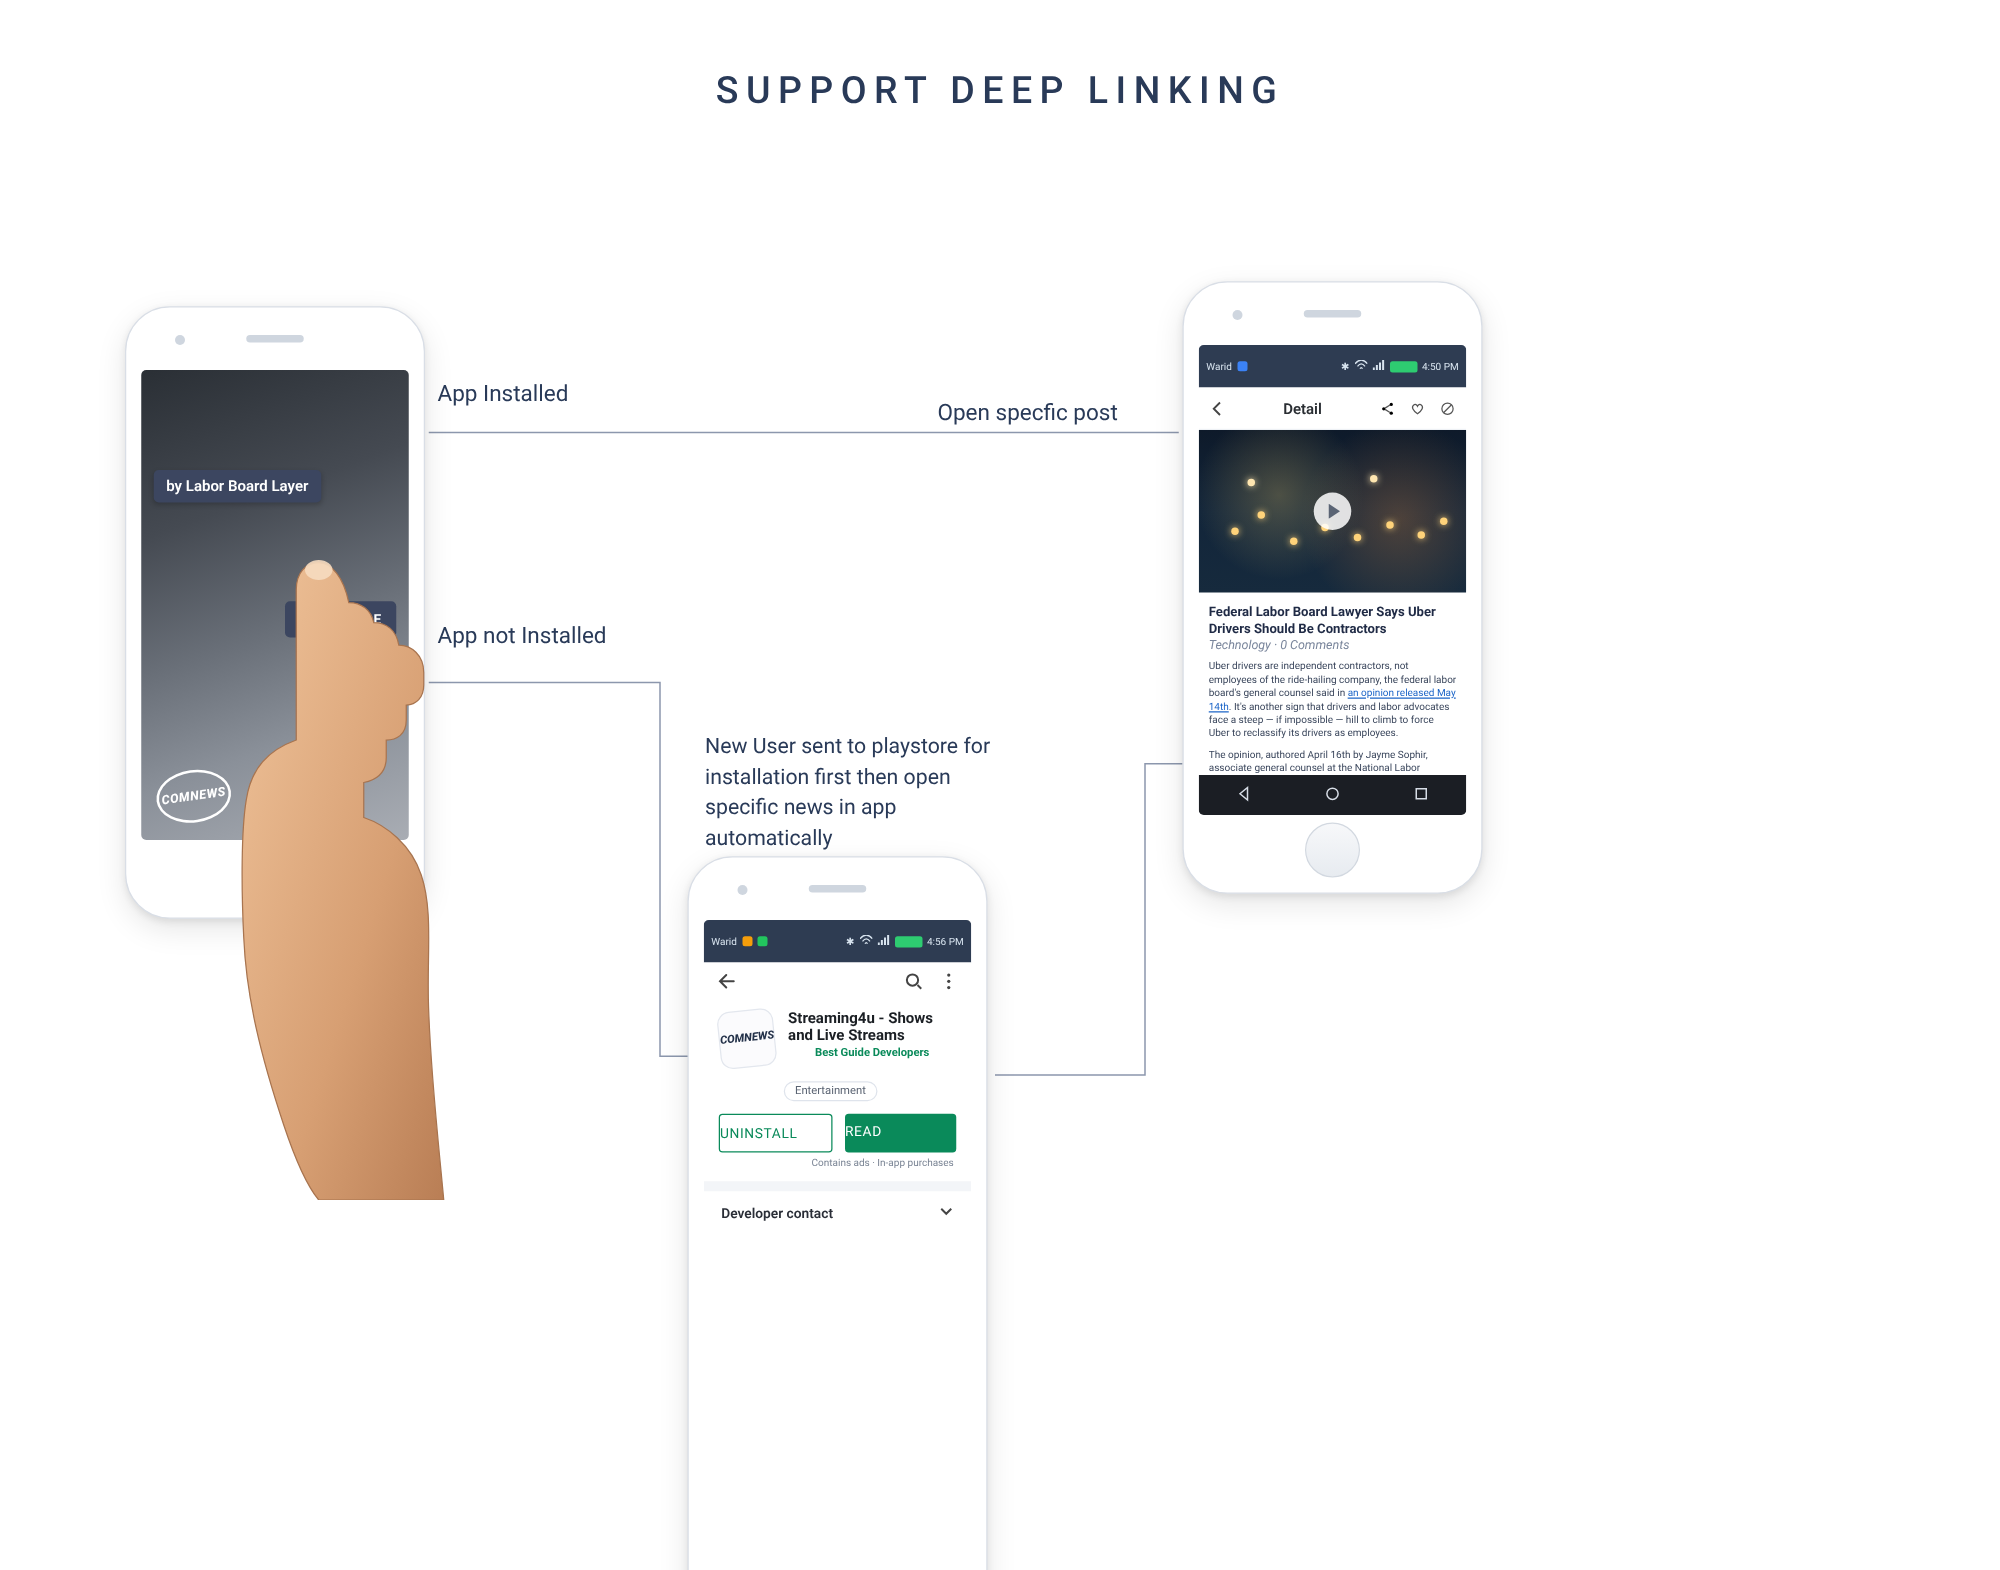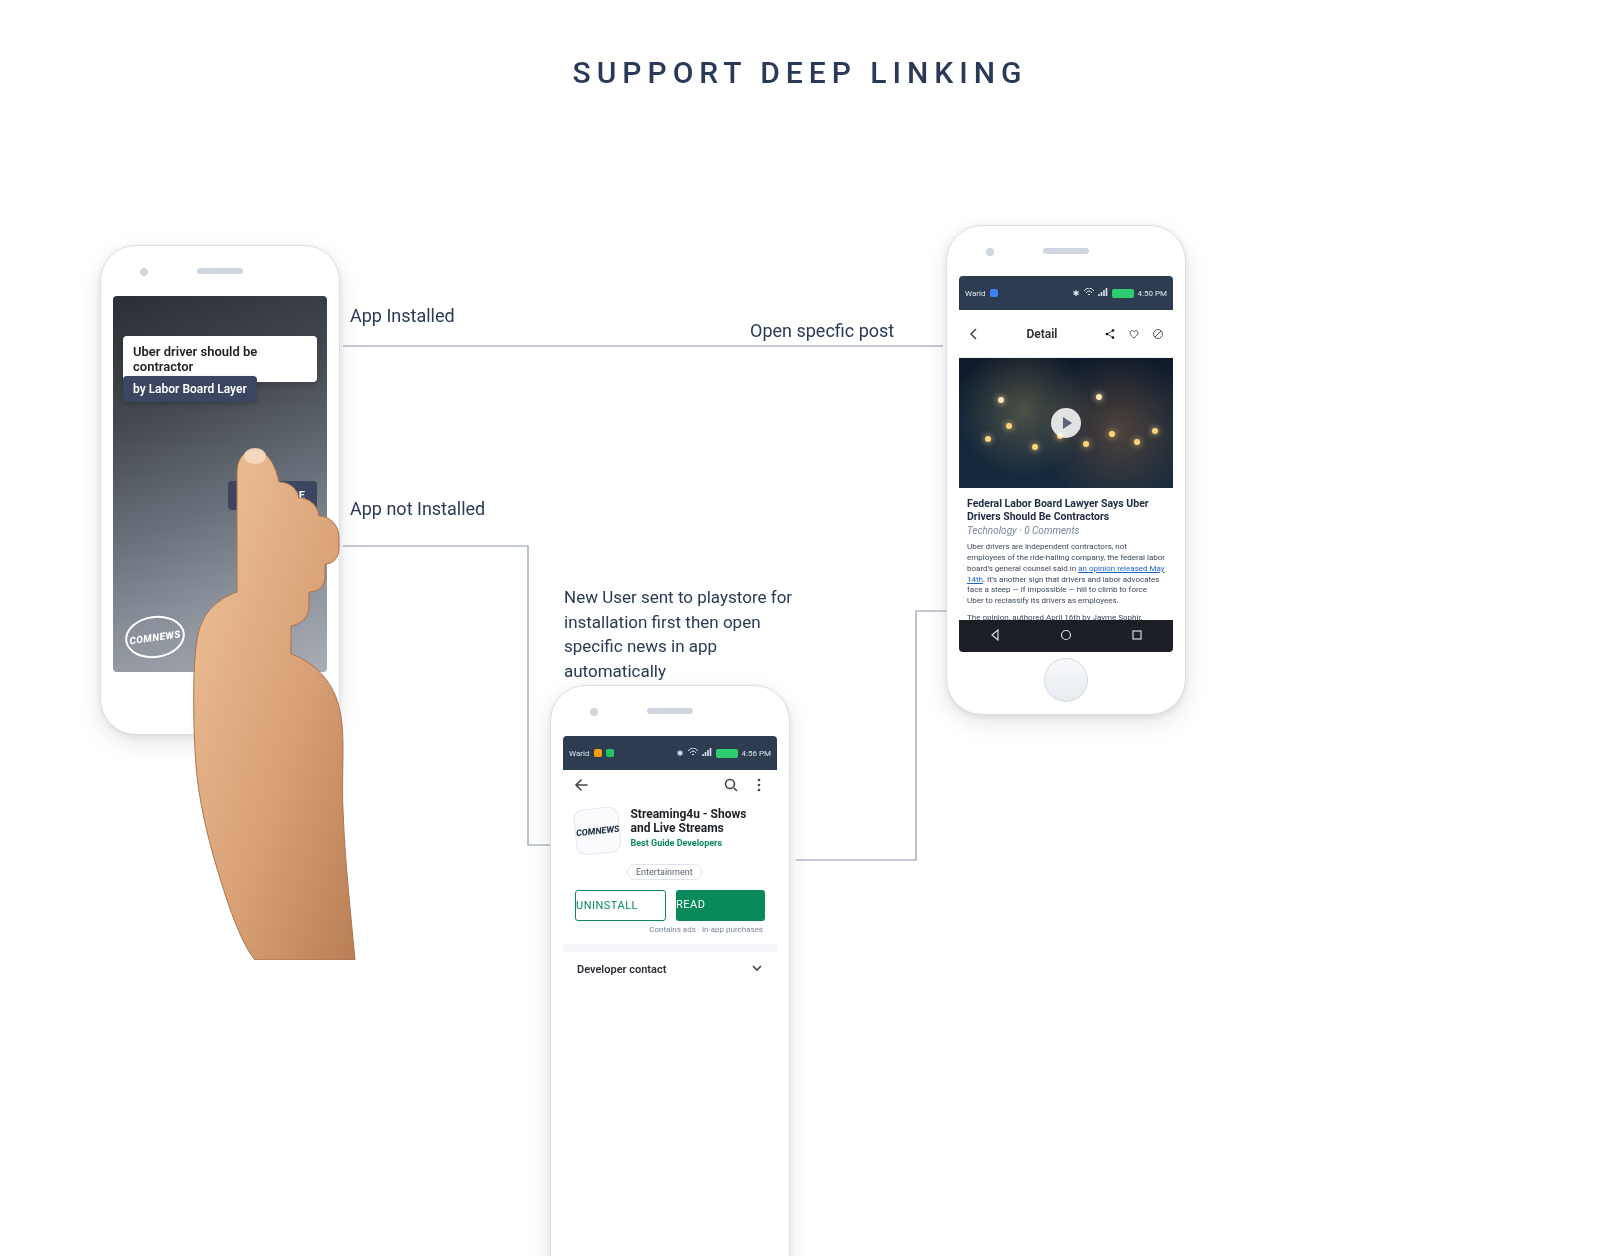--- a/index.html
+++ b/index.html
@@ -151,21 +151,21 @@
     font-size: 8px;
   }
   .sb-l {display:flex;gap:4px;align-items:center;}
   .sb-r {margin-left:auto;display:flex;gap:4px;align-items:center;}
   .batt {
     width: 22px; height: 9px; border-radius: 2px;
     background: #2ecc71;
     color:#073; font-size:7px; display:flex;align-items:center;justify-content:center;
   }
   .detail-topbar {
-    height: 48px; display:flex; align-items:center;
+    height: 34px; display:flex; align-items:center;
     padding: 0 8px; gap: 10px;
     background: #fff; color:#333;
     border-bottom: 1px solid #eef1f5;
     font-size: 12px;
   }
   .detail-topbar .ttl { margin: 0 auto; font-weight:600; color:#2a2e33; }
   .detail-topbar .icn { width:14px;height:14px;display:flex;align-items:center;justify-content:center; color:#555;}
   .hero {
     height: 130px; position:relative;
     background:
@@ -212,21 +212,21 @@
   .ps-app { display:flex; gap:10px; padding: 4px 12px 6px; align-items:flex-start; }
   .ps-app .appicon {
     width: 46px; height:46px; border-radius:10px;
     border:1px solid #e3e7ee;
     display:flex;align-items:center;justify-content:center;
     font-style: italic;font-weight:800;font-size:9px;color:#24324a;
     transform: rotate(-6deg);
     background:#fbfbfd;
   }
   .ps-app .meta .nm{font-size:12px;font-weight:700;color:#1b1f24;line-height:1.15;}
-  .ps-app .meta .dv{font-size:9px;font-weight:700;color:var(--teal2);margin-top:2px;}
+  .ps-app .meta .dv{font-size:9px;font-weight:700;color:var(--teal2);margin-top:2px;text-align:center;}
   .ps-cat {
     display:inline-block; margin: 2px 0 0 64px;
     font-size: 9px; color:#5a6372;
     border:1px solid #dfe4ec; border-radius: 10px; padding:2px 8px;
   }
   .ps-actions { display:flex; gap:10px; padding: 10px 12px 4px; }
   .ps-actions .btn {
     flex:1; text-align:left; font-size:11px; font-weight:400;
     padding:8px 0; border-radius:3px; letter-spacing:0.5px;
   }
@@ -272,21 +272,20 @@
 </svg>
 
 <svg class="connector" style="left:796px; top:610px; width:150px; height:260px;">
   <path d="M0,250 H120 V1 H150"></path>
 </svg>
 
 <div class="phone phoneA">
   <div class="cam"></div>
   <div class="speaker"></div>
   <div class="screen">
-    <div class="story-card">Uber driver should be contractor</div>
     <div class="story-sub">by Labor Board Layer</div>
     <div class="sparkle">
         <span></span>
         <span></span>
         <span></span>
       </div>
     <div class="read-more">READ MORE</div>
     <div class="comnews-badge">COMNEWS</div>
   </div>
   <div class="home"></div>

